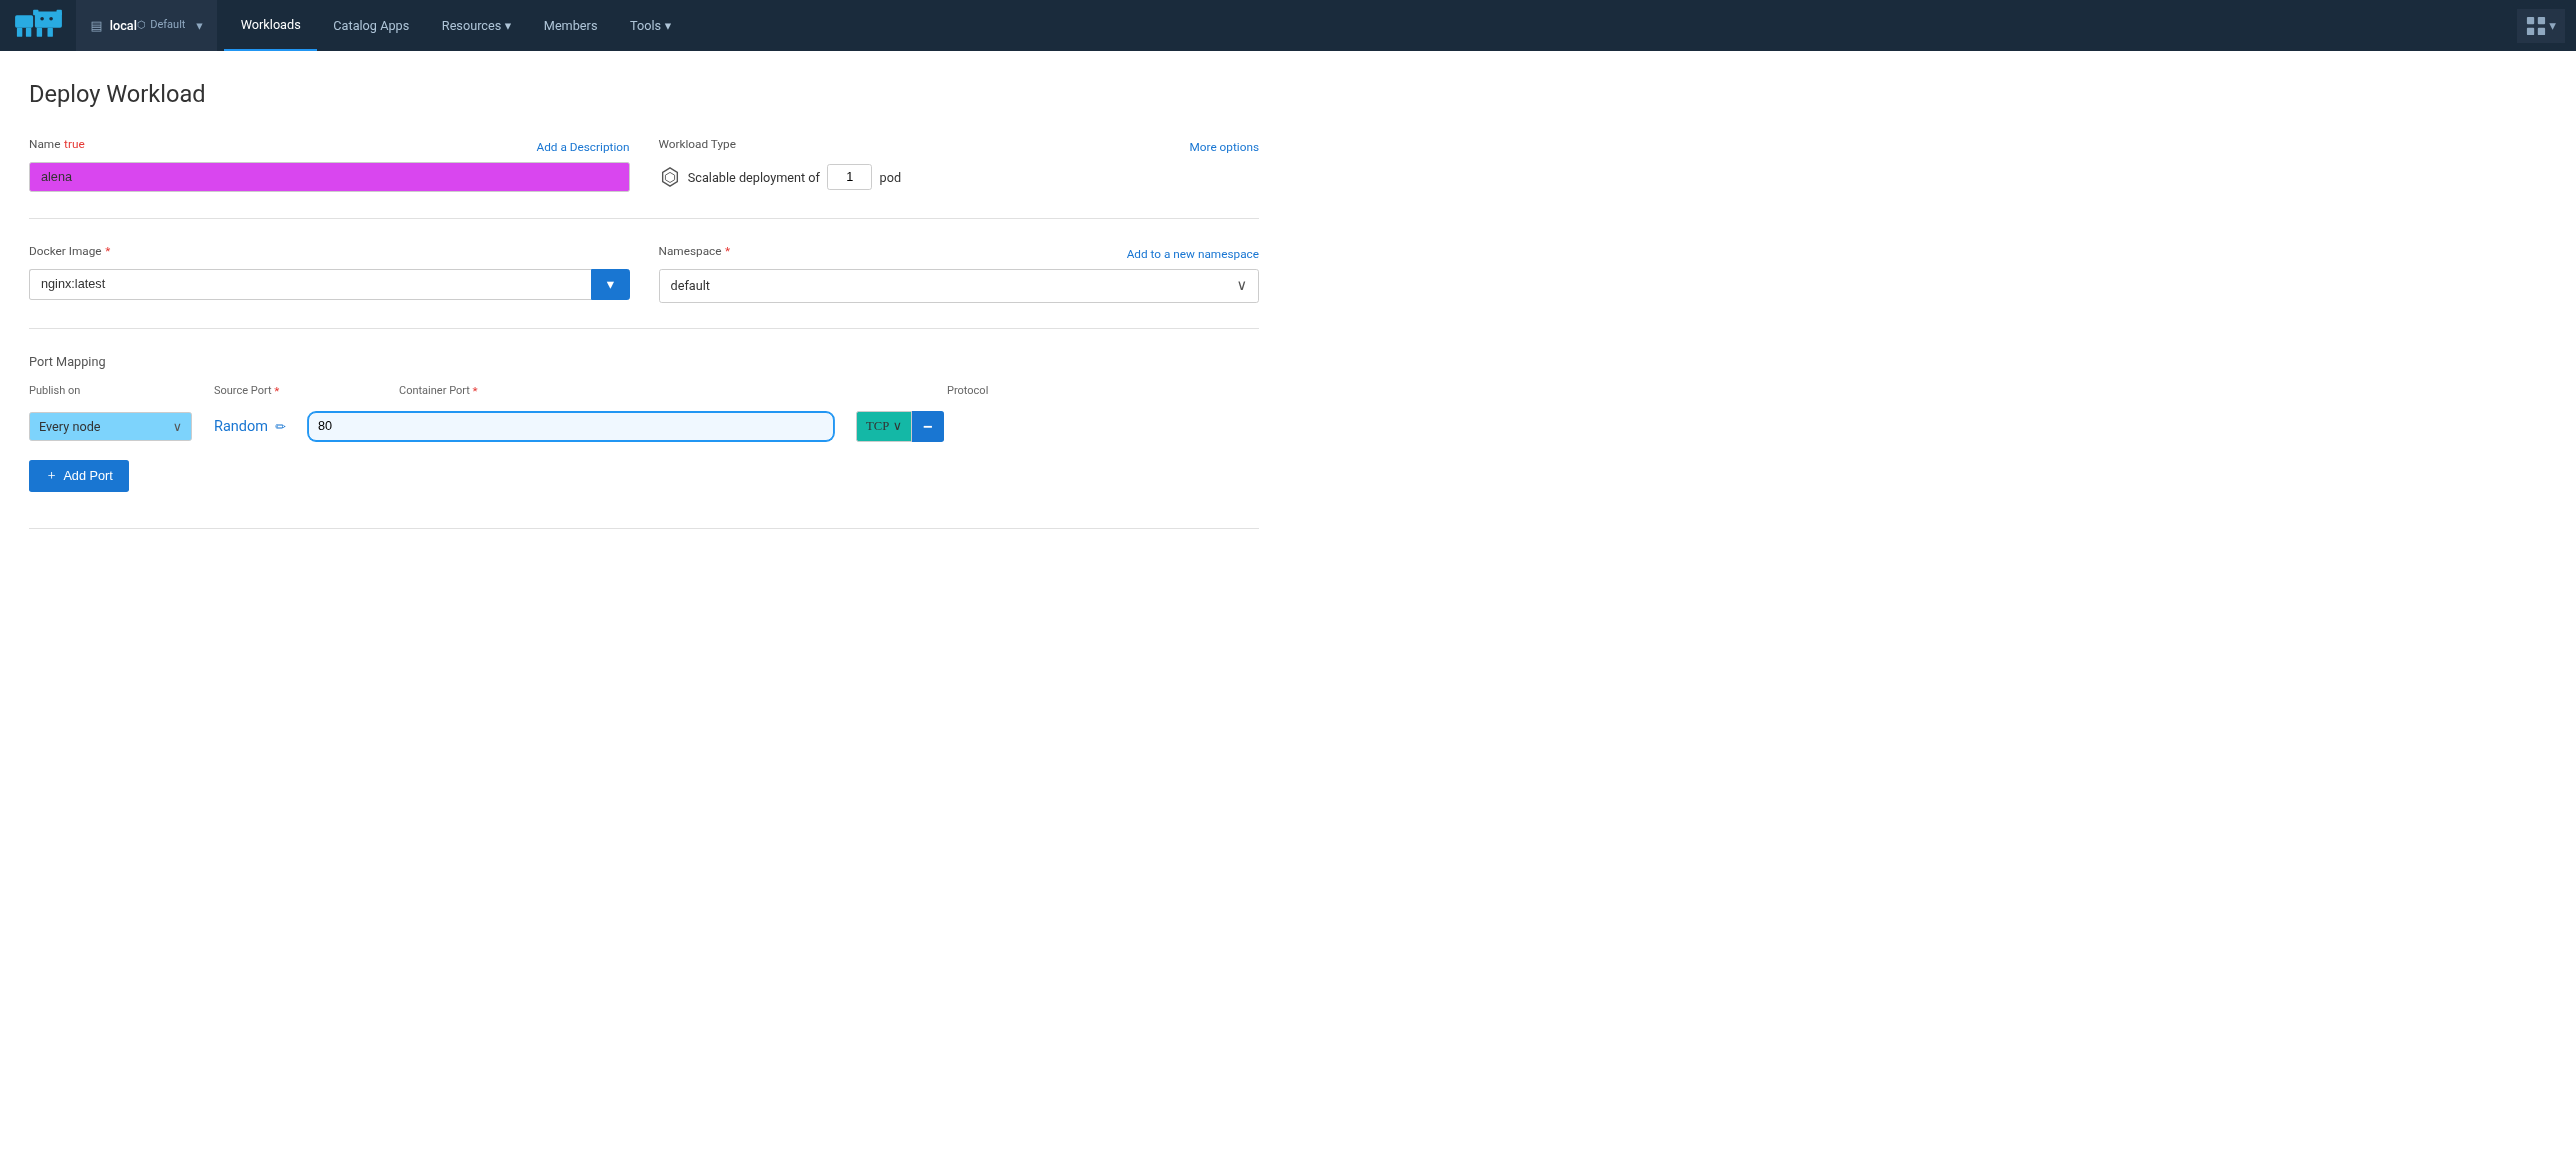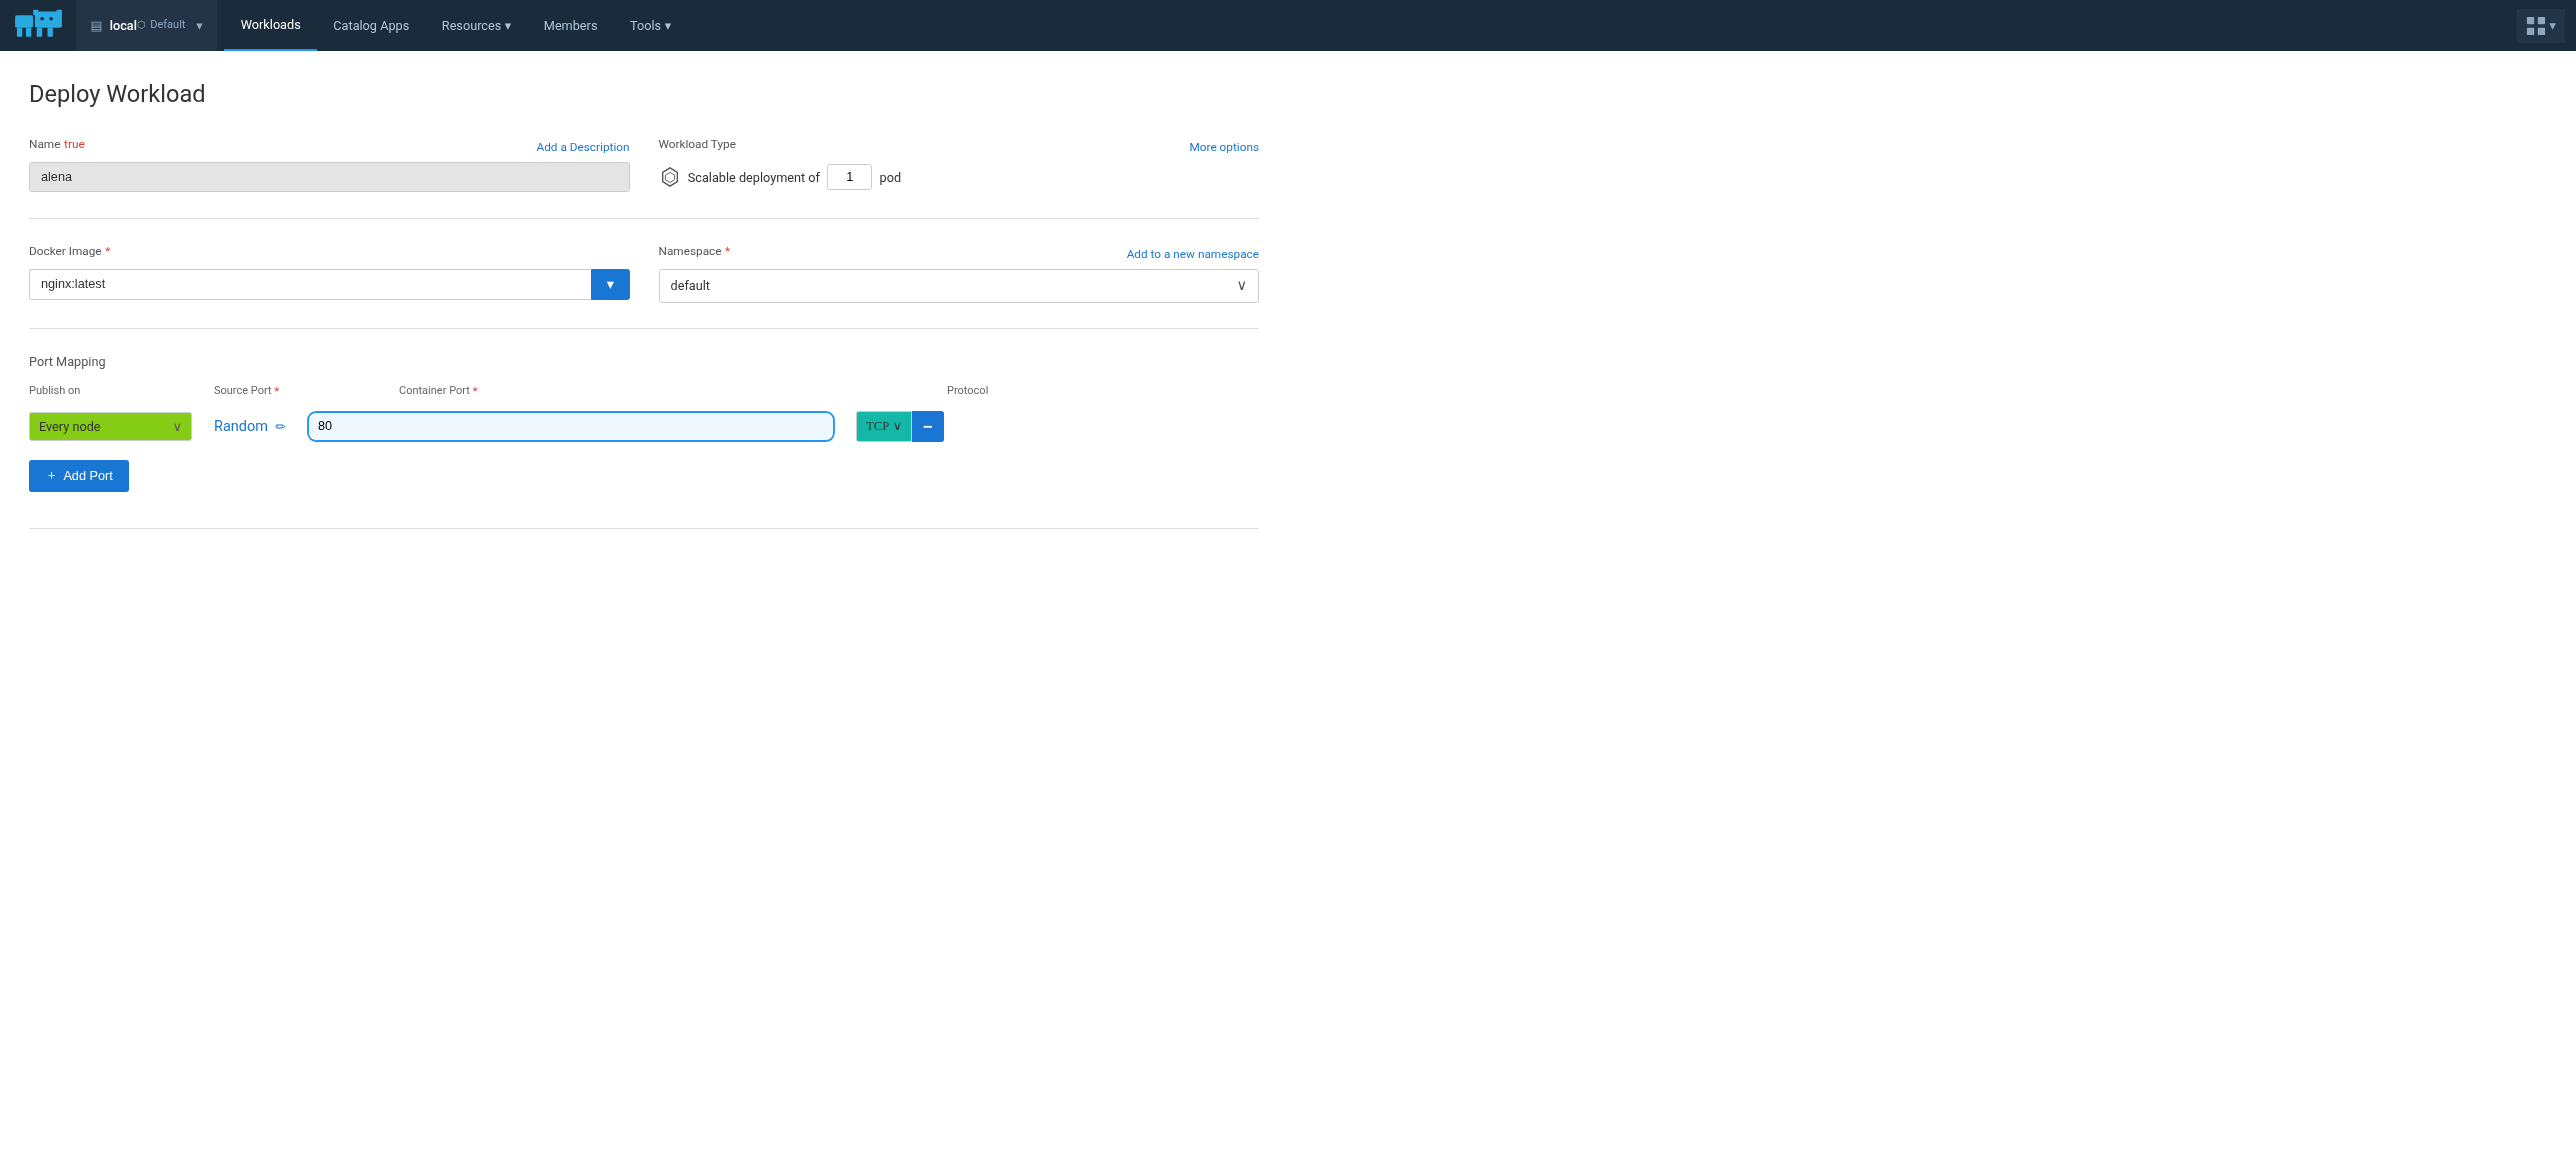--- a/index.html
+++ b/index.html
@@ -154,21 +154,21 @@
     }
 
     
     .form-input {
       width: 100%;
       padding: 7.3px 11px;
       border: 0.9px solid #ccc;
       border-radius: 2.7px;
       font-size: 12.7px;
       color: #333;
-      background: #e5e5e5;
+      background: #d946ef;
       outline: none;
     }
     .form-input-active {
       border-color: #2196f3;
       box-shadow: 0 0 0 0.9px #2196f3;
     }
 
     
     .docker-input-row {
       display: flex;
@@ -282,21 +282,21 @@
       gap: 22px;
       align-items: center;
     }
 
     .publish-select {
       display: flex;
       align-items: center;
       border: 0.9px solid #ccc;
       border-radius: 2.7px;
       padding: 6.3px 9px;
-      background: #84cc16;
+      background: #7dd3fc;
       cursor: pointer;
       width: 163px;
       font-size: 12.7px;
     }
     .publish-select-text {
       flex: 1;
     }
     .publish-select-chevron {
       color: #555;
     }

